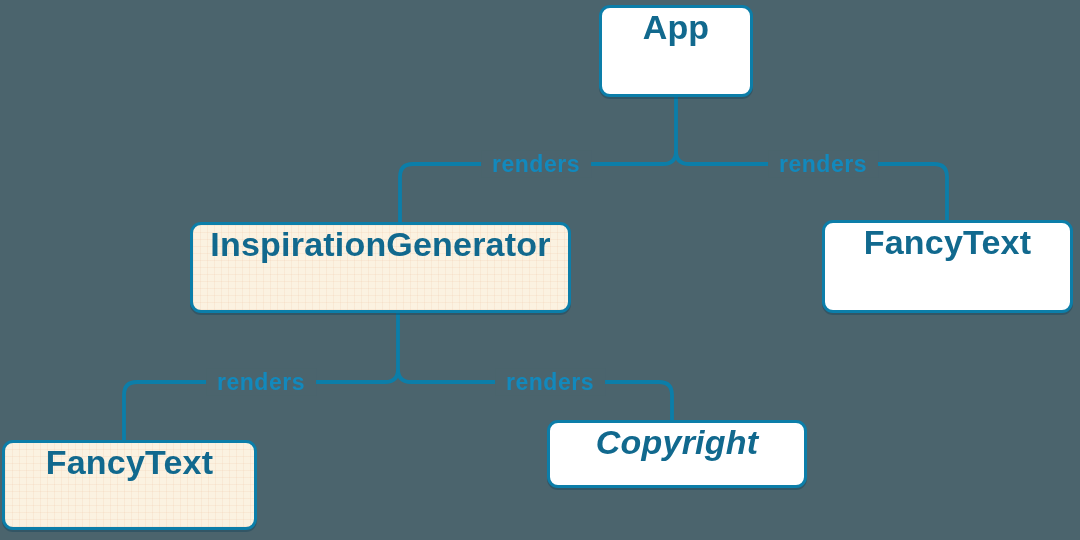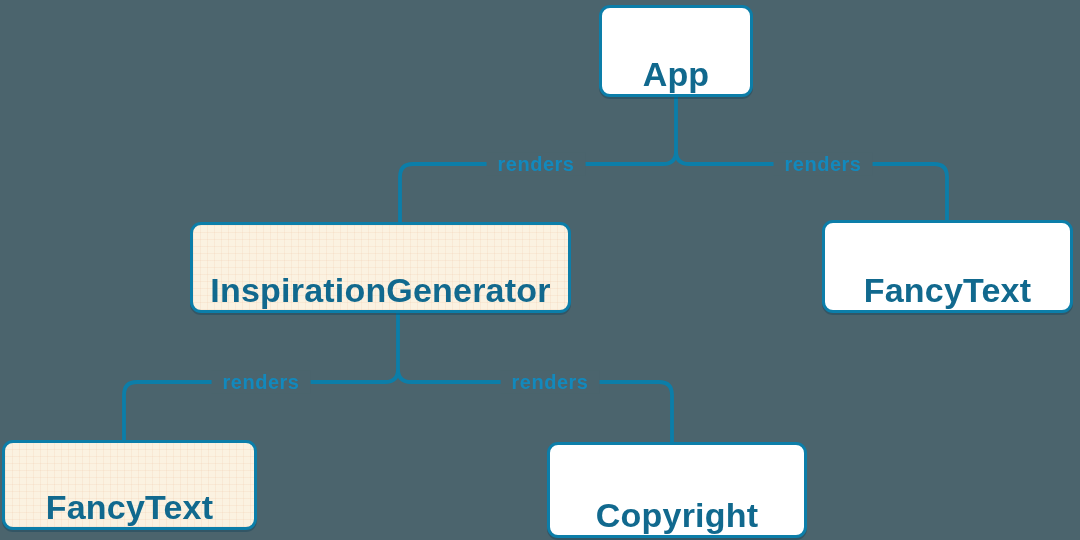--- a/index.html
+++ b/index.html
@@ -30,35 +30,35 @@
   .edges path {
     fill: none;
     stroke: var(--line);
     stroke-width: 3.8;
     stroke-linejoin: round;
     stroke-linecap: butt;
   }
   .edge-label {
     position: absolute;
     transform: translate(-50%, -50%);
-    font-size: 20px;
+    font-size: 23px;
     font-weight: bold;
     color: var(--labeltext);
     background: var(--bg);
     padding: 0 11px;
     white-space: nowrap;
     letter-spacing: 0.5px;
   }
   .node {
     position: absolute;
     box-sizing: border-box;
     border: 3px solid var(--line);
     border-radius: 11px;
     display: flex;
-    align-items: flex-end;
+    align-items: flex-start;
     justify-content: center;
     font-size: 34px;
     font-weight: bold;
     color: var(--nodetext);
     box-shadow: 0 2px 0 rgba(8, 60, 85, 0.35);
     letter-spacing: 0.2px;
   }
   .node.white { background: var(--white); }
   .node.cream {
     background-color: var(--cream);
@@ -97,17 +97,17 @@
   </div>
 
   <div class="node white" style="left:822px; top:220px; width:251px; height:93px;">
     <span class="node-label">FancyText</span>
   </div>
 
   <div class="node cream" style="left:2px; top:440px; width:255px; height:90px;">
     <span class="node-label">FancyText</span>
   </div>
 
-  <div class="node white" style="left:547px; top:442px; width:260px; height:96px;">
+  <div class="node white" style="left:547px; top:420px; width:260px; height:68px;font-style:italic;">
     <span class="node-label">Copyright</span>
   </div>
 
 </div>
 
 </body></html>

